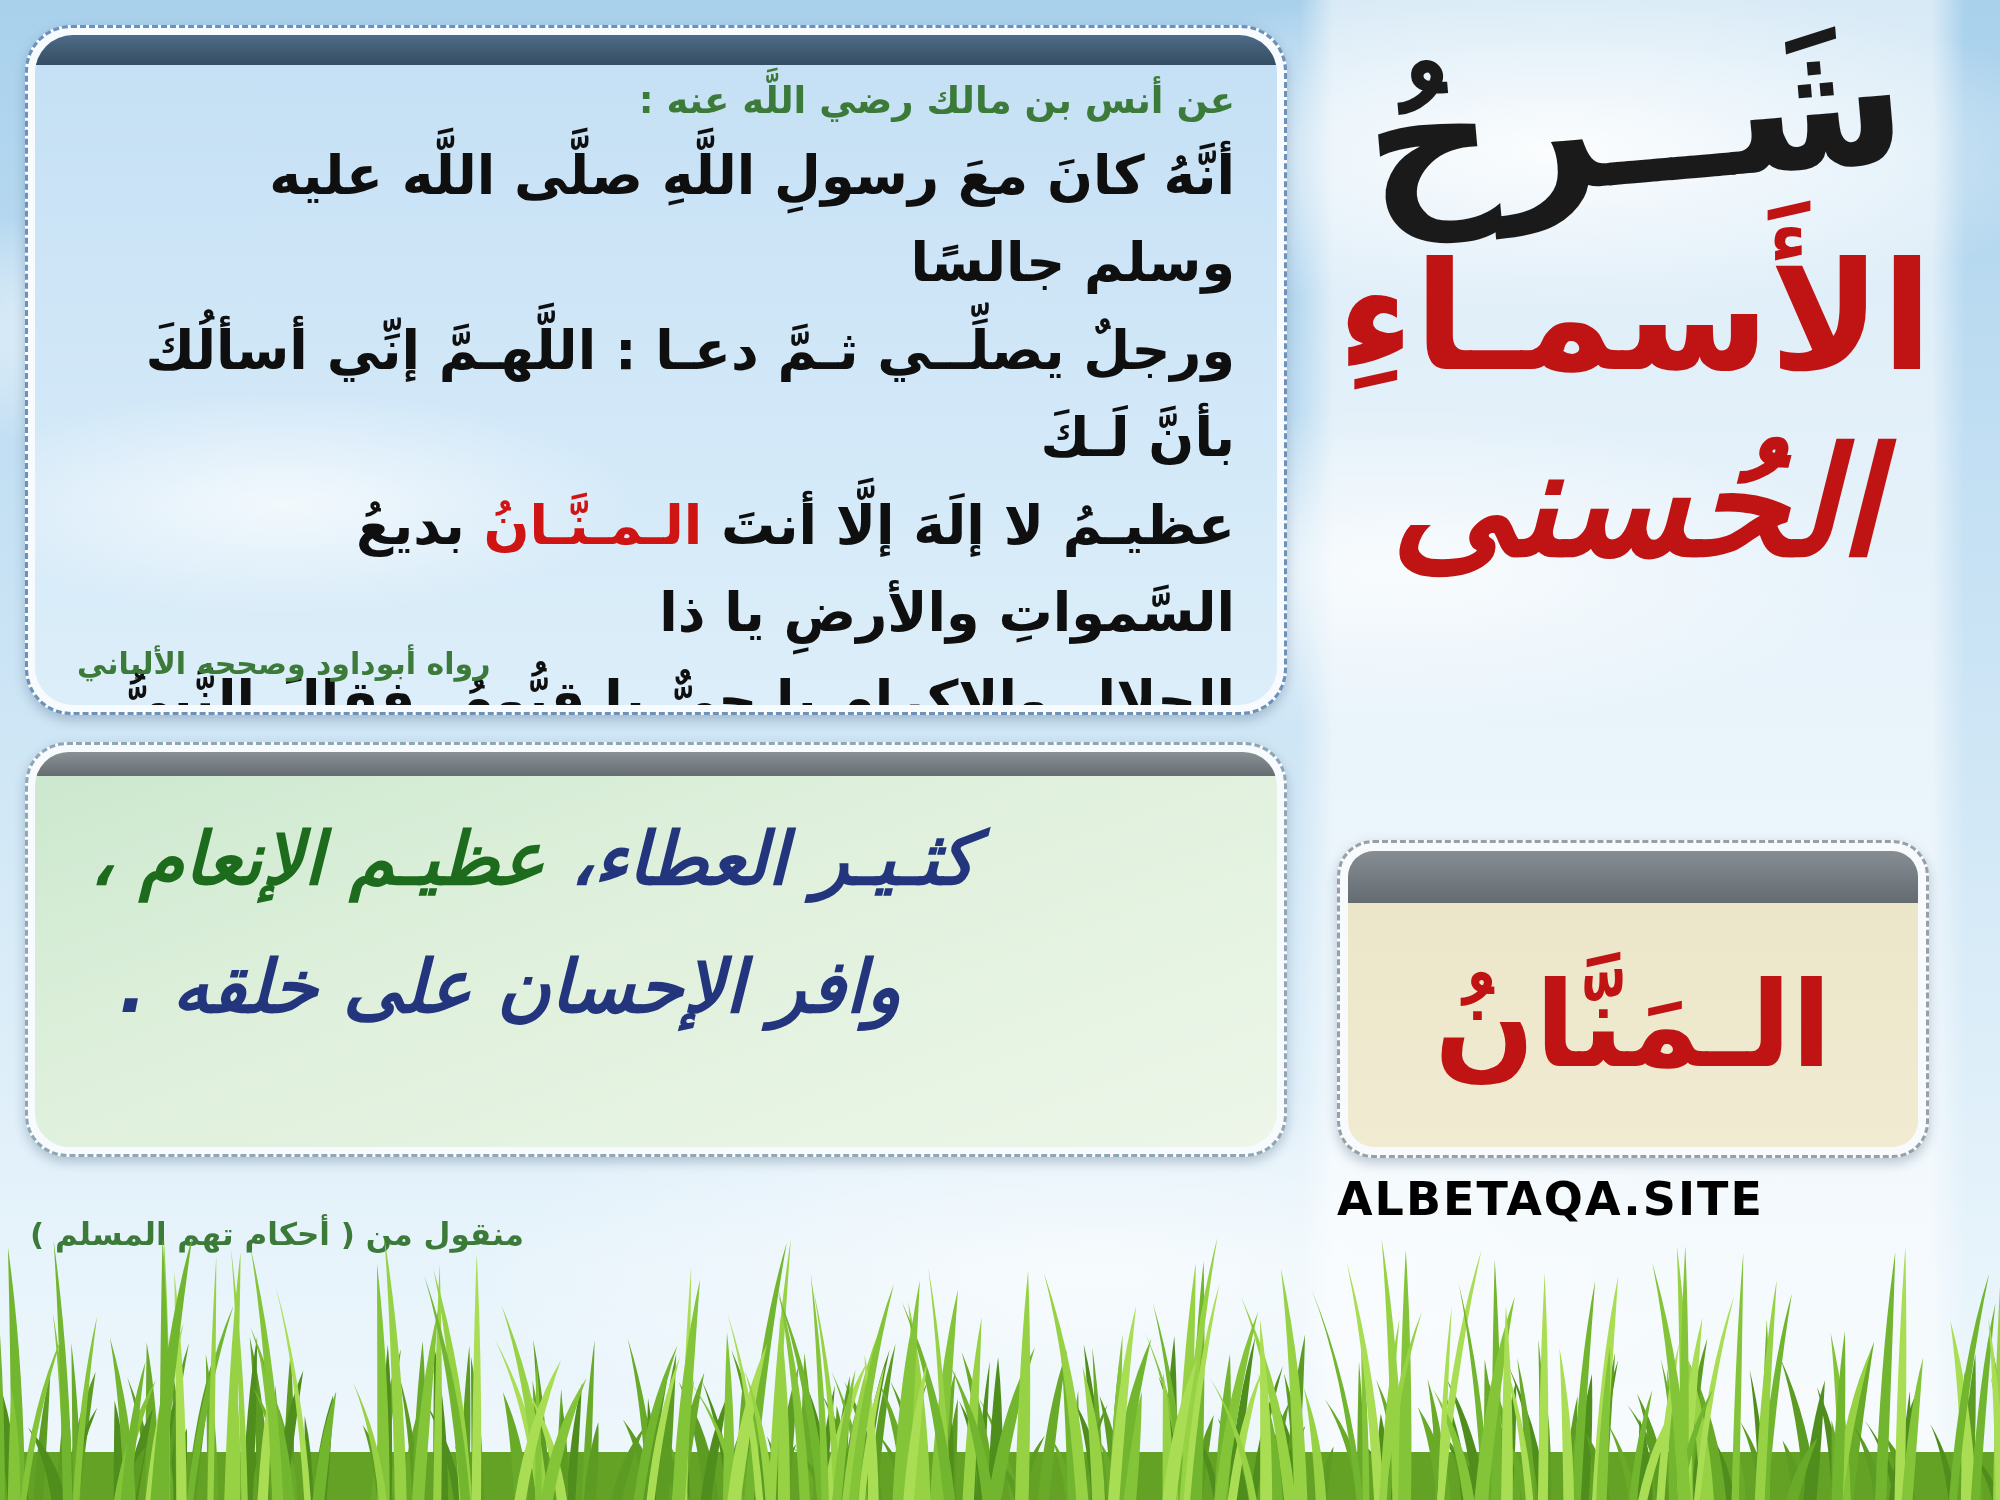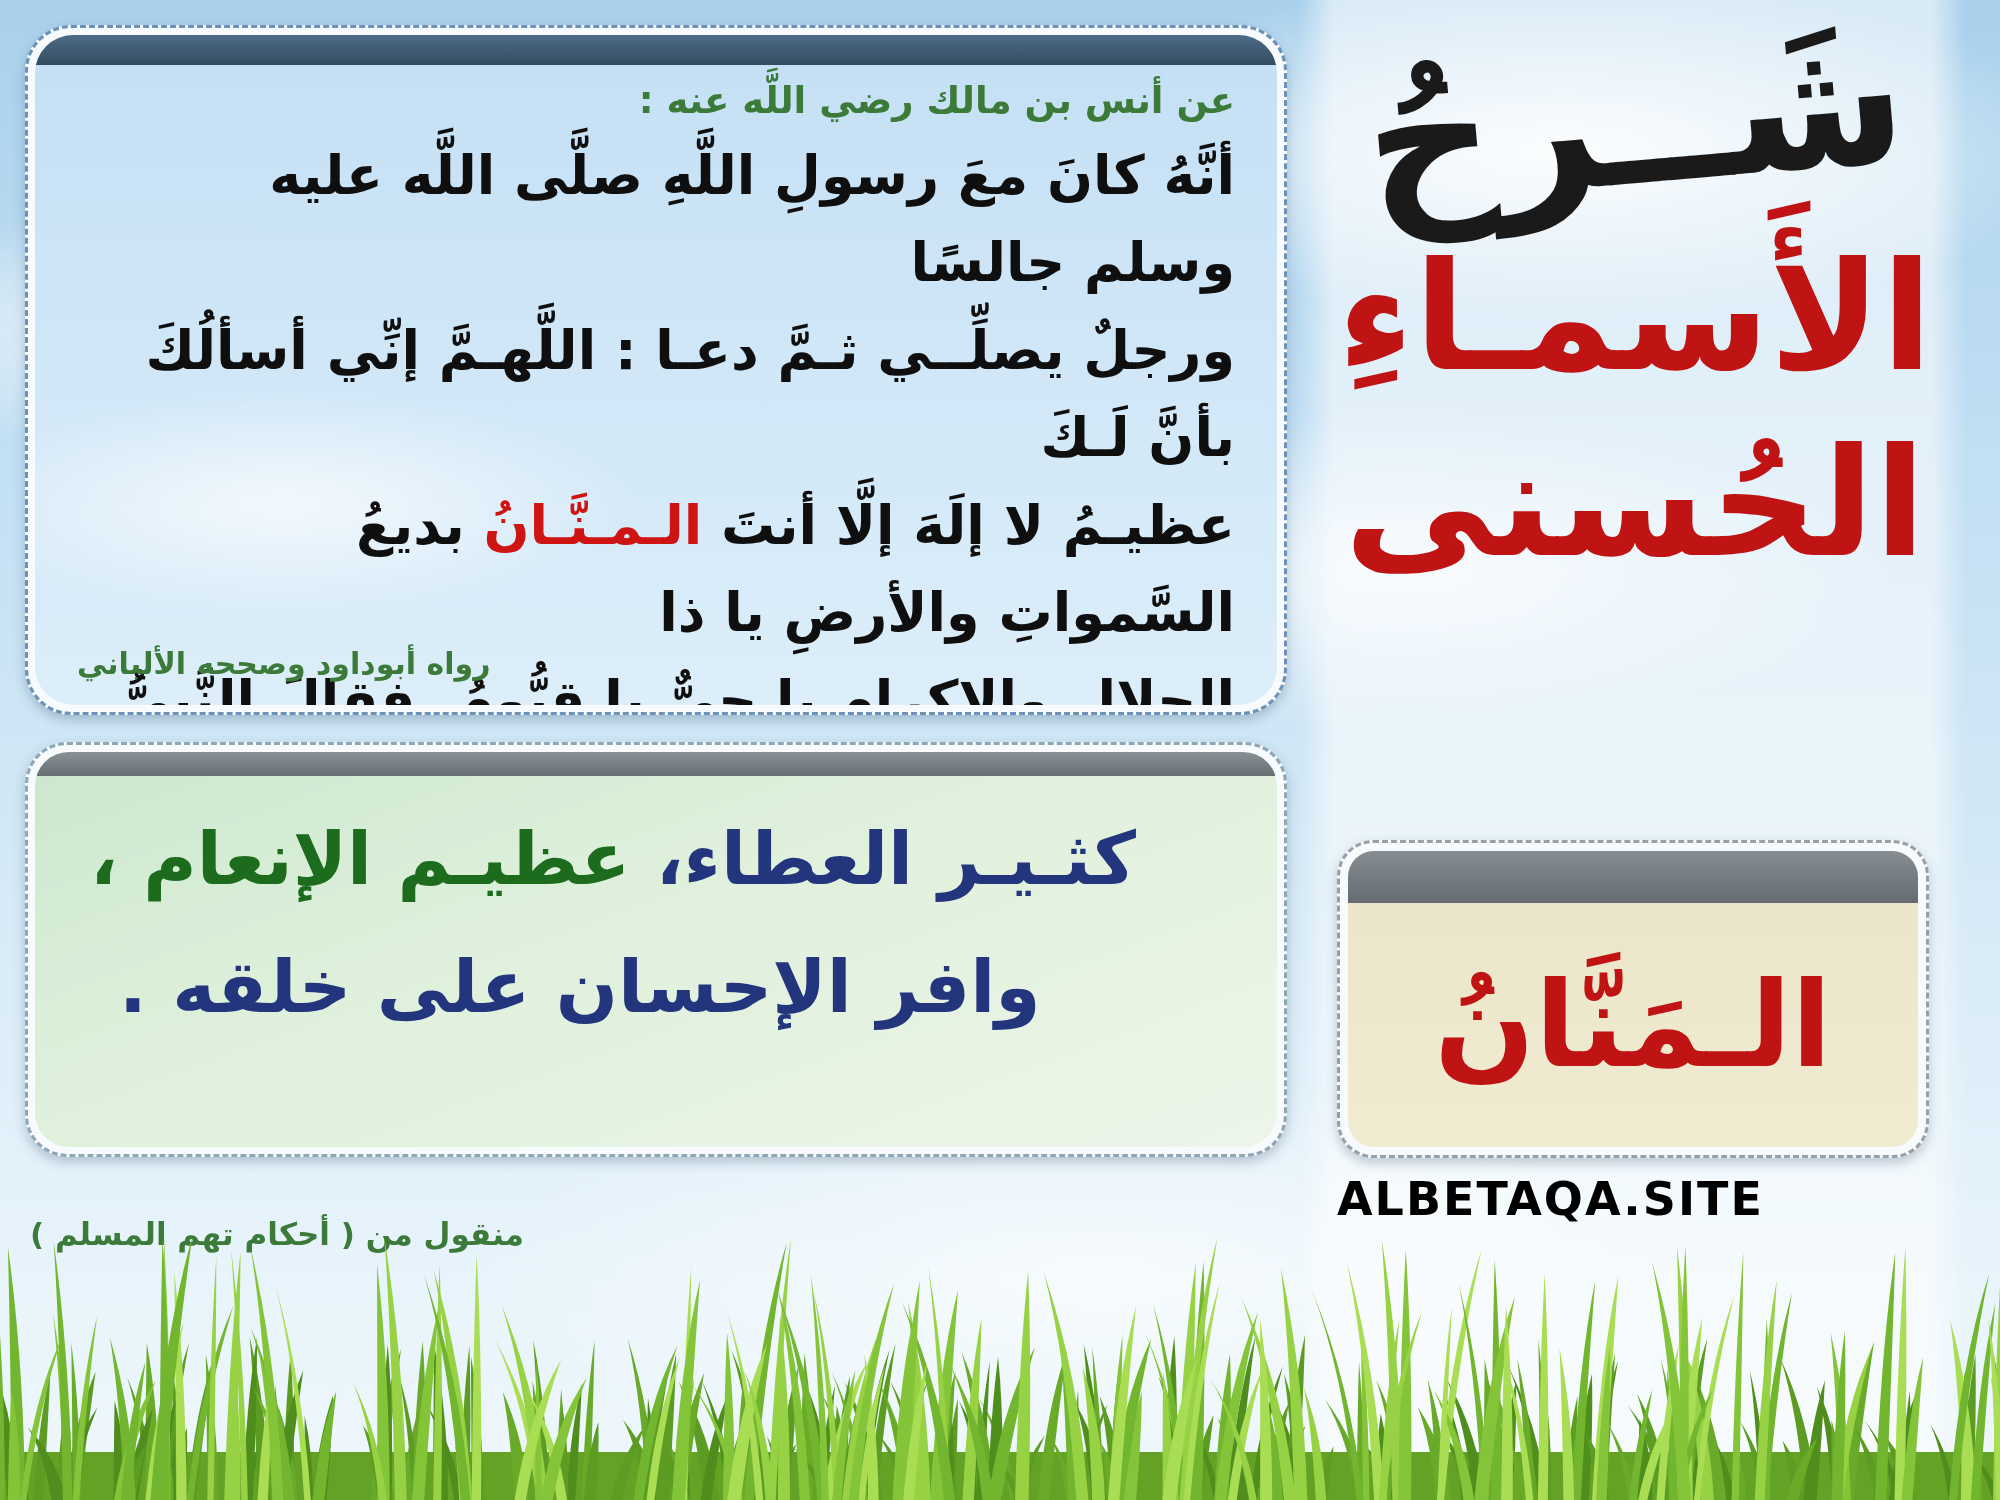--- a/index.html
+++ b/index.html
@@ -37,32 +37,32 @@
 
   .hadith-content{ padding:8px 42px 0 66px; }
   .hadith-header{ font-size:37px; font-weight:bold; color:#3c7a3a; text-align:right; margin:6px 0 10px 0; }
   .hline{ font-size:54px; font-weight:bold; color:#0f0f0f; line-height:1.62; text-align:right; }
   .red-name{ color:#cf1414; }
   .attribution{ position:absolute; left:42px; bottom:24px; font-size:30px; font-weight:bold; color:#3c7a3a; }
 
   .definition{ left:25px; top:742px; width:1262px; height:415px; border:3px dashed #8fa6b5; border-radius:42px; }
   .definition .inner{ border-radius:34px; background:linear-gradient(160deg,#cbe7ce 0%,#def0db 40%,#edf6e9 100%); }
   .strip-gray{ height:24px; background:linear-gradient(180deg,#8a9196 0%,#666d72 100%); }
-  .def-text{ padding:30px 82px 0 55px; }
+  .def-text{ padding:30px 82px 0 55px;font-style:italic; }
   .def-line{ font-size:73px; font-weight:bold; text-align:left; line-height:1.45; }
   .def-line + .def-line{ margin-top:22px;margin-left:29px; }
   .navy-text{ color:#23357d; }
   .green-text{ color:#1d6b1d; }
 
   .source-note{ position:absolute; left:30px; top:1216px; font-size:31px; font-weight:bold; color:#3c7a3a; }
 
   .title-stack{ position:absolute; left:1310px; top:8px; width:650px; text-align:center; }
   .t1{ font-size:180px; font-weight:bold; color:#1a1a1a; line-height:1.25; transform:rotate(-5deg); }
   .t2{ font-size:150px; font-weight:bold; color:#c01313; line-height:1.2; margin-top:-6px; }
-  .t3{ font-size:150px; font-weight:bold; color:#c01313; line-height:1.2; margin-top:6px; }
+  .t3{ font-size:150px; font-weight:bold; color:#c01313; line-height:1.2; margin-top:6px;font-style:italic; }
 
   .name-card{ left:1337px; top:840px; width:592px; height:318px; border:3px dashed #98a0a6; border-radius:36px;padding-left:20px; }
   .name-card .inner{ inset:8px; border-radius:26px; background:linear-gradient(180deg,#eae4c7 0%,#f1ebd2 100%); }
   .strip-gray2{ height:52px; background:linear-gradient(180deg,#868d93 0%,#646b71 100%); }
   .name-text{ height:calc(100% - 52px); display:flex; align-items:center; justify-content:center;
               font-size:118px; font-weight:bold; color:#c01313; }
 
   .site-label{ position:absolute; left:1337px; top:1172px; width:592px; text-align:left;
                font-size:46px; font-weight:bold; color:#000000; letter-spacing:2px; }
 

